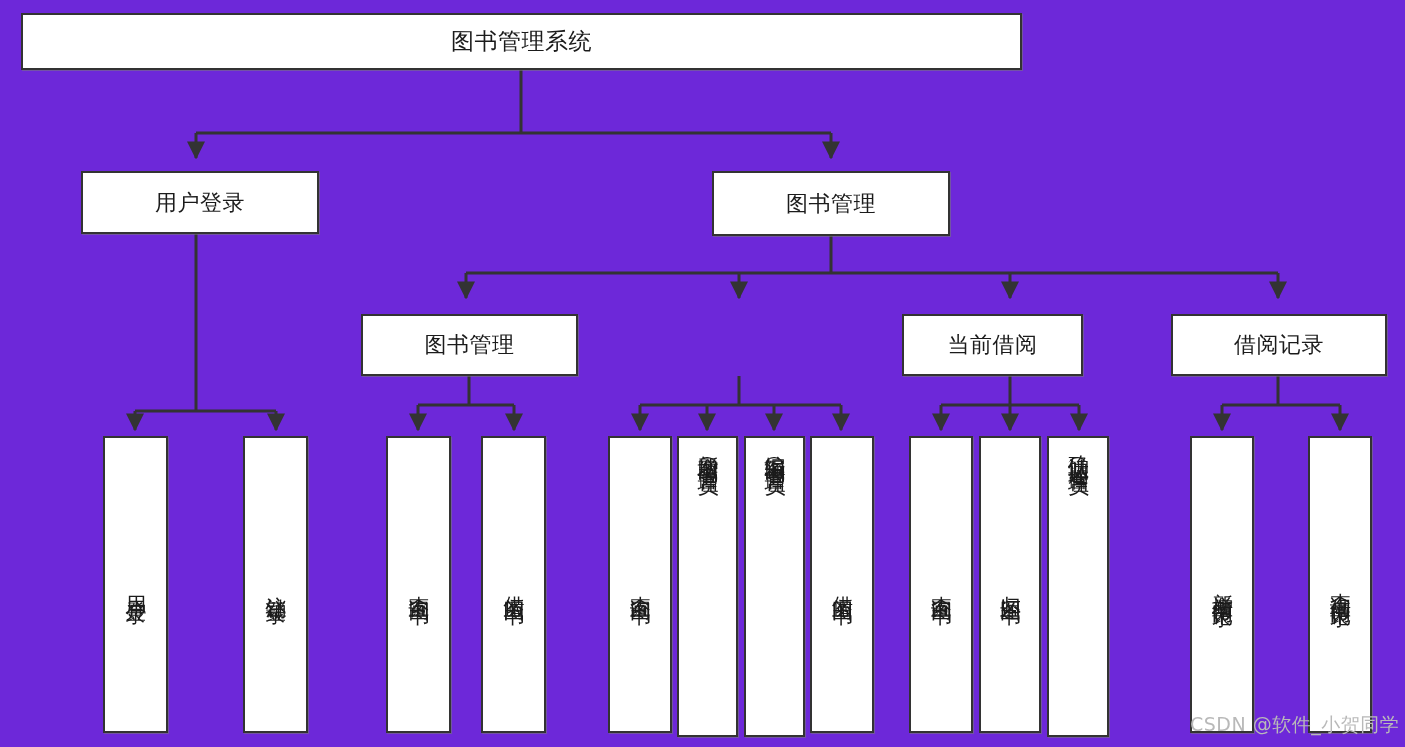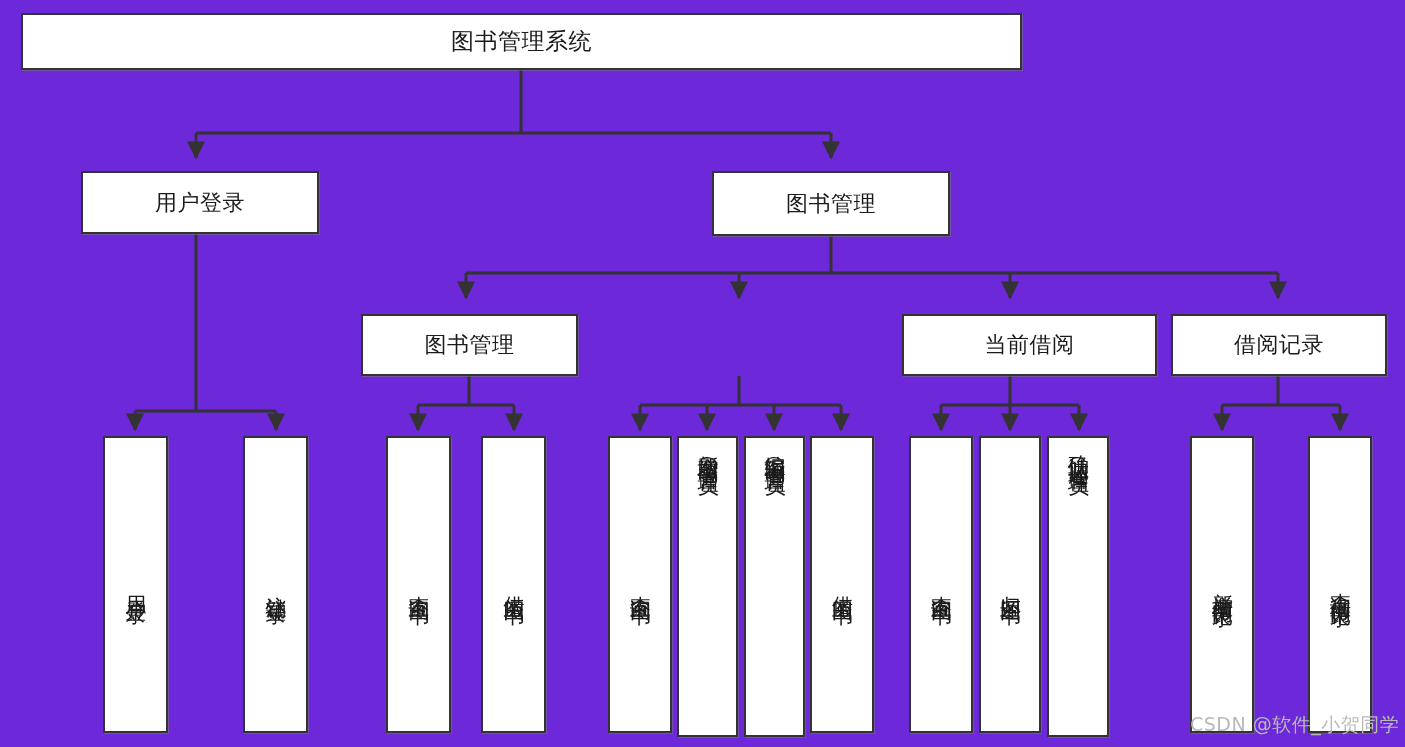--- a/index.html
+++ b/index.html
@@ -139,21 +139,21 @@
 
   <div class="node h" style="left:712px; top:171px; width:238px; height:65px;">
     <span class="label">图书管理</span>
   </div>
 
   <div class="node h" style="left:361px; top:314px; width:217px; height:62px;">
     <span class="label">图书管理</span>
   </div>
 
 
-  <div class="node h" style="left:902px; top:314px; width:255px; height:62px;">
+  <div class="node h" style="left:902px; top:314px; width:181px; height:62px;">
     <span class="label">当前借阅</span>
   </div>
 
   <div class="node h" style="left:1171px; top:314px; width:216px; height:62px;">
     <span class="label">借阅记录</span>
   </div>
 
   <div class="node v mid" style="left:103px; top:436px; width:65px; height:297px;">
     <span class="label">用户登录</span>
   </div>

